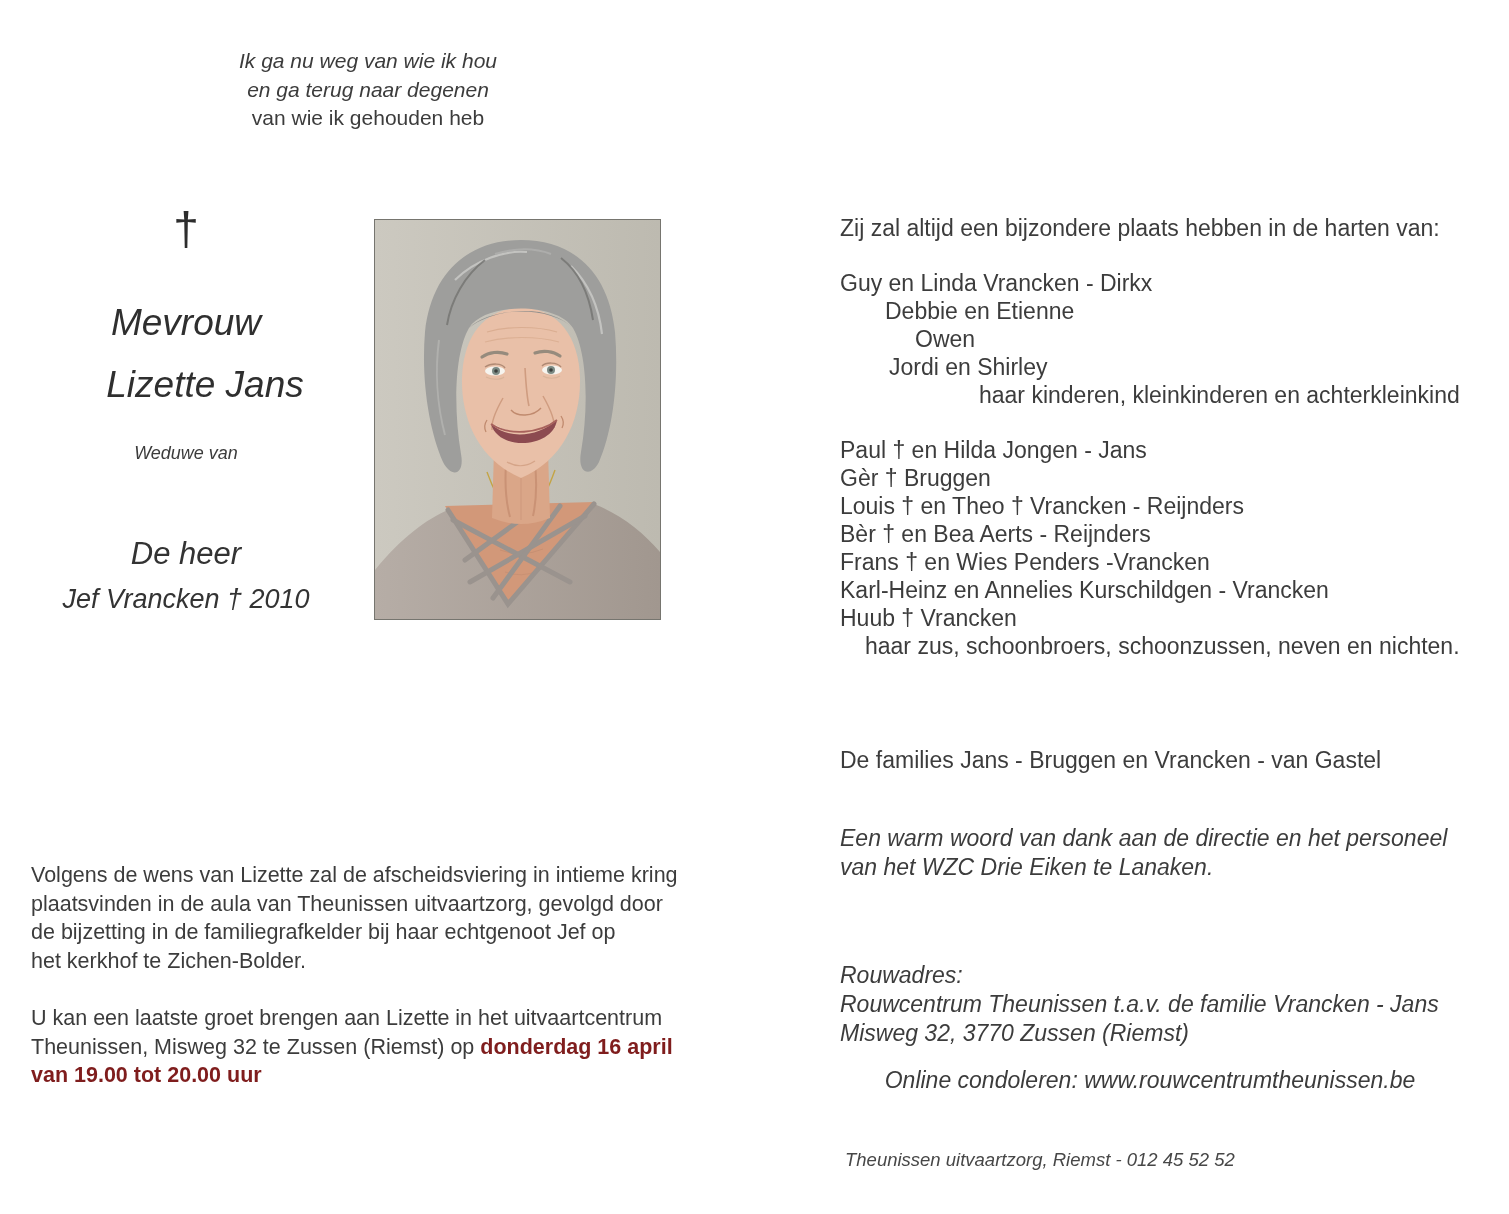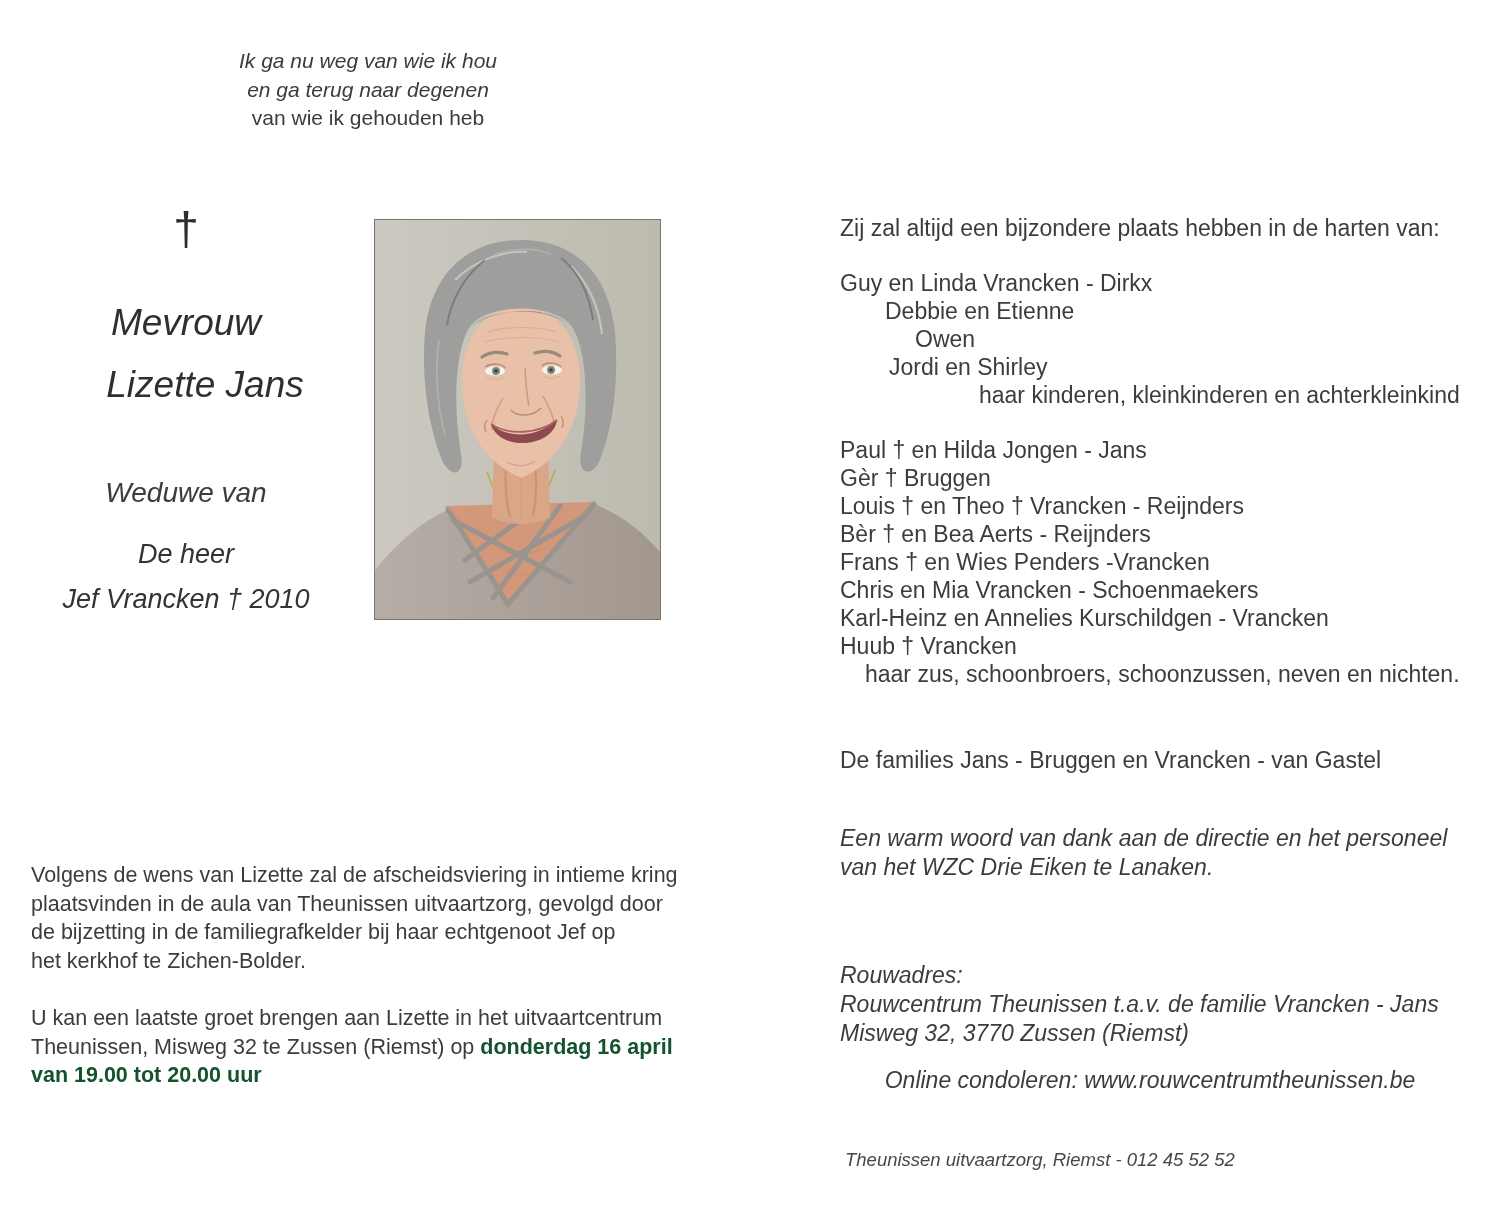--- a/index.html
+++ b/index.html
@@ -7,29 +7,29 @@
     position:relative;
     width:1509px;height:1214px;
     background:#ffffff;
     font-family:"Liberation Sans","DejaVu Sans",sans-serif;
     color:#3c3c3c;
     overflow:hidden;
   }
   .abs{position:absolute;}
   .center{text-align:center;}
   .it{font-style:italic;}
-  .bold{font-weight:bold;color:#14532d;}
+  .bold{font-weight:bold;color:#7f1d1d;}
 
   
   .poem{left:168px;top:47px;width:400px;font-size:21px;line-height:28.5px;}
   .cross{left:0;top:206px;width:372px;font-size:46px;line-height:46px;color:#2d2d2d;font-weight:400;}
   .honorific{left:0;top:303px;width:372px;font-size:37px;line-height:40px;color:#2f2f2f;}
   .deceased{left:0;top:365px;width:372px;font-size:37px;line-height:40px;color:#2f2f2f;margin-left:19px;}
-  .widow{left:0;top:480px;width:372px;font-size:28px;line-height:26px;}
-  .spouse-h{left:0;top:539px;width:372px;font-size:27px;line-height:30px;color:#333;}
+  .widow{left:0;top:440px;width:372px;font-size:18px;line-height:26px;}
+  .spouse-h{left:0;top:539px;width:372px;font-size:31px;line-height:30px;color:#333;}
   .spouse-n{left:0;top:584px;width:372px;font-size:27px;line-height:30px;color:#333;}
   .photo{left:374px;top:219px;width:285px;height:399px;border:1px solid #76756f;display:block;}
   .born{left:0;top:702px;width:754px;font-size:21px;line-height:29px;}
   .par{font-size:21.5px;line-height:28.5px;}
   .service{left:31px;top:861px;width:690px;}
   .visit{left:31px;top:1004px;width:690px;}
 
   
   .r{left:840px;font-size:23px;line-height:28px;}
   .intro{top:214px;width:620px;}
@@ -160,21 +160,20 @@
     <div style="padding-left:49px">Jordi en Shirley</div>
     <div style="padding-left:139px">haar kinderen, kleinkinderen en achterkleinkind</div>
   </div>
 
   <div class="abs r grp2">
     <div>Paul † en Hilda Jongen - Jans</div>
     <div>Gèr † Bruggen</div>
     <div>Louis † en Theo † Vrancken - Reijnders</div>
     <div>Bèr † en Bea Aerts - Reijnders</div>
     <div>Frans † en Wies Penders -Vrancken</div>
-    <div>Chris en Mia Vrancken - Schoenmaekers</div>
     <div>Karl-Heinz en Annelies Kurschildgen - Vrancken</div>
     <div>Huub † Vrancken</div>
     <div style="padding-left:25px">haar zus, schoonbroers, schoonzussen, neven en nichten.</div>
   </div>
 
   <div class="abs r families">De families Jans - Bruggen en Vrancken - van Gastel</div>
 
   <div class="abs r thanks it">
     <div>Een warm woord van dank aan de directie en het personeel</div>
     <div>van het WZC Drie Eiken te Lanaken.</div>

